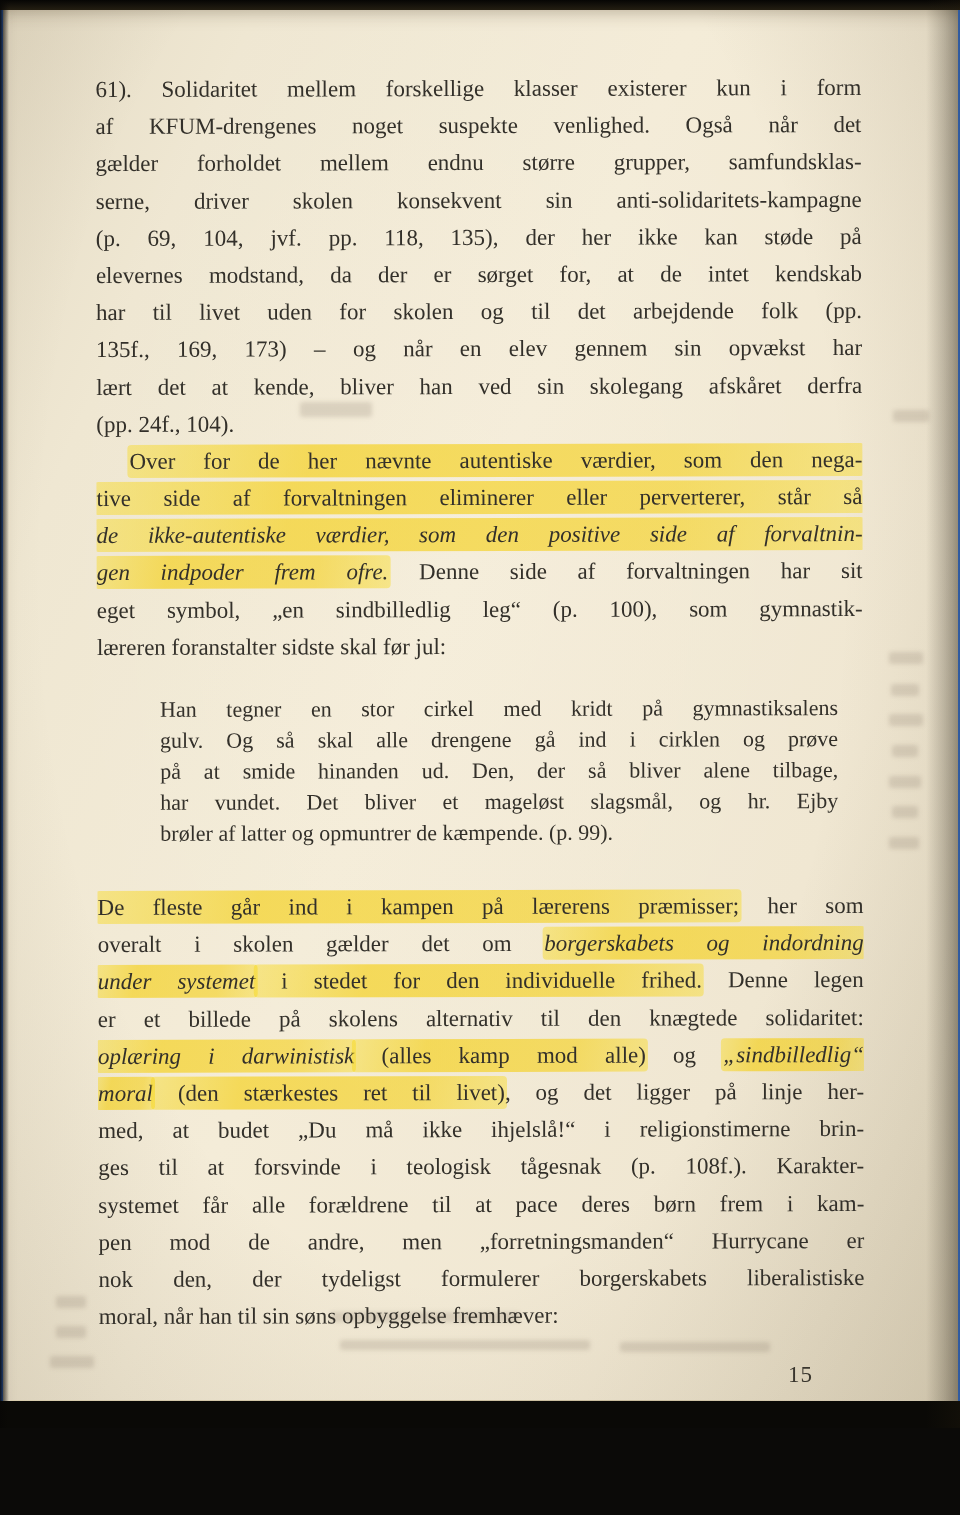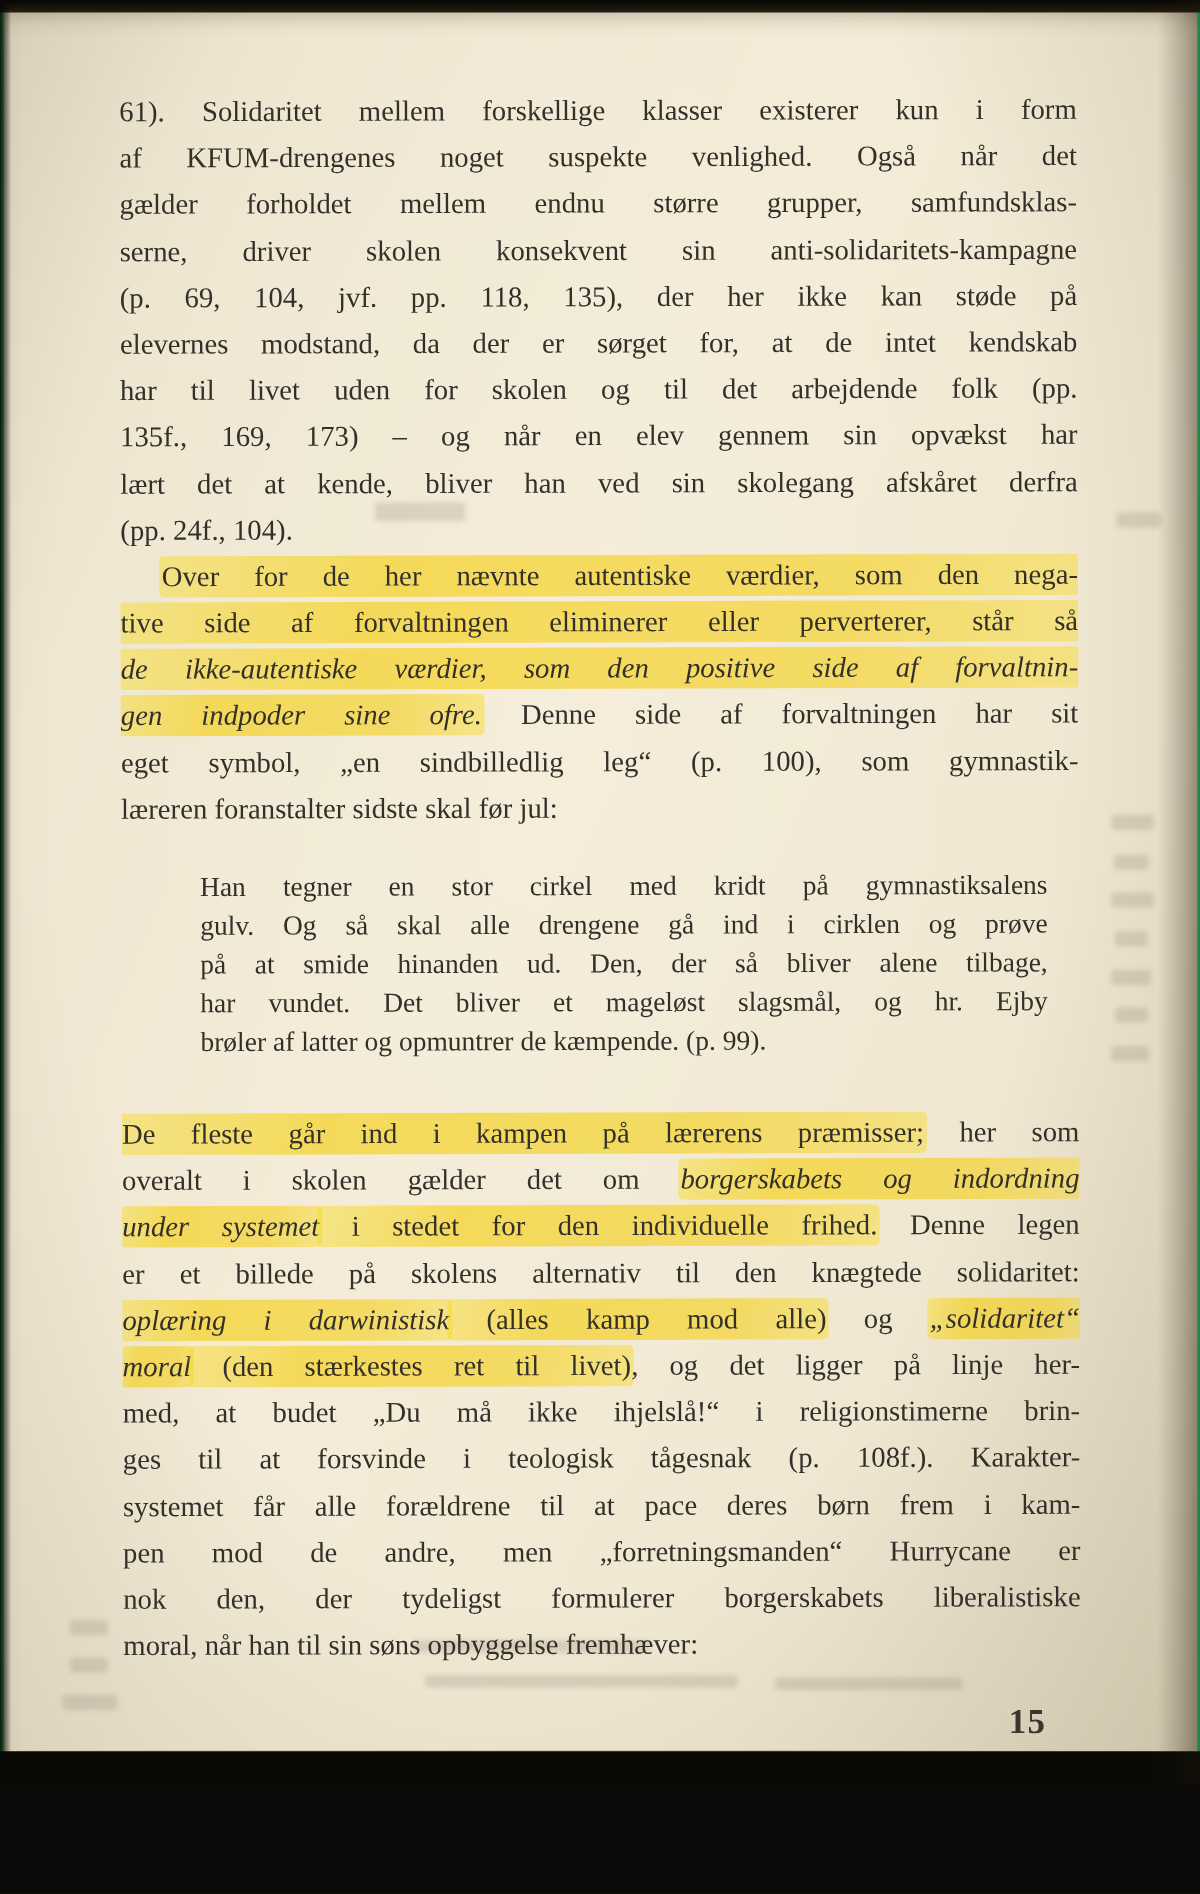--- a/index.html
+++ b/index.html
@@ -1,19 +1,19 @@
 <!DOCTYPE html>
 <html><head>
 <meta charset="utf-8">
 <style>
   * { margin:0; padding:0; box-sizing:border-box; }
   html,body { background:#0b0a08; }
   body { width:960px; height:1515px; font-family:"Liberation Serif","DejaVu Serif",serif; }
 
-  #screenshot { position:relative; width:960px; height:1428px; overflow:hidden; background:#22c55e; }
+  #screenshot { position:relative; width:960px; height:1428px; overflow:hidden; background:#3b82f6; }
 
   .paper {
     position:absolute; left:3px; top:9px; width:955px; height:1478px;
     background:
       radial-gradient(ellipse at 46% 38%, rgba(255,253,245,0.10) 0%, rgba(0,0,0,0) 55%, rgba(86,68,36,0.20) 100%),
       linear-gradient(113deg,#e5dcc6 0%, #efe7d2 16%, #f4ecd8 44%, #f0e7d2 74%, #e6ddc6 100%);
     box-shadow: inset 0 -20px 26px -14px rgba(62,47,22,0.45), inset 0 14px 18px -12px rgba(62,47,22,0.35);
   }
 
   .edge-top   { position:absolute; left:0; top:0; width:960px; height:10px; background:linear-gradient(#060504,#241e12); }
@@ -36,21 +36,21 @@
   .block.quote .line { height:31px; line-height:31px; }
 
   .it { font-style:italic; }
   .hl {
     background-image:linear-gradient(100deg, rgba(249,216,5,0.38), rgba(245,205,5,0.60) 25%, rgba(245,205,5,0.55) 75%, rgba(249,216,5,0.38));
     border-radius:4px;
     padding:4px 2px; margin:-4px -2px;
     -webkit-box-decoration-break:clone; box-decoration-break:clone;
   }
 
-  .pagenum { position:absolute; left:807px; top:1362px; font-size:28px; color:#3a362e; letter-spacing:1px;font-weight:bold; }
+  .pagenum { position:absolute; left:788px; top:1362px; font-size:23px; color:#3a362e; letter-spacing:1px; }
 
   .bleed { position:absolute; background:rgba(118,106,88,0.20); filter:blur(2px); border-radius:3px; pointer-events:none; }
 </style>
 </head>
 <body>
 
 <div id="screenshot">
   <div class="paper"></div>
 
   <div class="bleed" style="left:300px;top:402px;width:72px;height:15px;"></div>
@@ -79,37 +79,37 @@
         <div class="line j"><span class="">elevernes modstand, da der er sørget for, at de intet kendskab</span></div>
         <div class="line j"><span class="">har til livet uden for skolen og til det arbejdende folk (pp.</span></div>
         <div class="line j"><span class="">135f., 169, 173) – og når en elev gennem sin opvækst har</span></div>
         <div class="line j"><span class="">lært det at kende, bliver han ved sin skolegang afskåret derfra</span></div>
         <div class="line last"><span class="">(pp. 24f., 104).</span></div>
       </div>
       <div class="block para">
         <div class="line j indent"><span class="hl">Over for de her nævnte autentiske værdier, som den nega-</span></div>
         <div class="line j"><span class="hl">tive side af forvaltningen eliminerer eller perverterer, står så</span></div>
         <div class="line j"><span class="it hl">de ikke-autentiske værdier, som den positive side af forvaltnin-</span></div>
-        <div class="line j"><span class="it hl">gen indpoder sine ofre.</span><span class=""> Denne side af forvaltningen har sit</span></div>
+        <div class="line j"><span class="it hl">gen indpoder frem ofre.</span><span class=""> Denne side af forvaltningen har sit</span></div>
         <div class="line j"><span class="">eget symbol, „en sindbilledlig leg“ (p. 100), som gymnastik-</span></div>
         <div class="line last"><span class="">læreren foranstalter sidste skal før jul:</span></div>
       </div>
       <div class="block quote">
         <div class="line j"><span class="">Han tegner en stor cirkel med kridt på gymnastiksalens</span></div>
         <div class="line j"><span class="">gulv. Og så skal alle drengene gå ind i cirklen og prøve</span></div>
         <div class="line j"><span class="">på at smide hinanden ud. Den, der så bliver alene tilbage,</span></div>
         <div class="line j"><span class="">har vundet. Det bliver et mageløst slagsmål, og hr. Ejby</span></div>
         <div class="line last"><span class="">brøler af latter og opmuntrer de kæmpende. (p. 99).</span></div>
       </div>
       <div class="block para">
         <div class="line j"><span class="hl">De fleste går ind i kampen på lærerens præmisser;</span><span class=""> her som</span></div>
         <div class="line j"><span class="">overalt i skolen gælder det om </span><span class="it hl">borgerskabets og indordning</span></div>
         <div class="line j"><span class="it hl">under systemet</span><span class="hl"> i stedet for den individuelle frihed.</span><span class=""> Denne legen</span></div>
         <div class="line j"><span class="">er et billede på skolens alternativ til den knægtede solidaritet:</span></div>
-        <div class="line j"><span class="it hl">oplæring i darwinistisk</span><span class="hl"> (alles kamp mod alle)</span><span class=""> og </span><span class="it hl">„solidaritet“</span></div>
+        <div class="line j"><span class="it hl">oplæring i darwinistisk</span><span class="hl"> (alles kamp mod alle)</span><span class=""> og </span><span class="it hl">„sindbilledlig“</span></div>
         <div class="line j"><span class="it hl">moral</span><span class="hl"> (den stærkestes ret til livet)</span><span class="">, og det ligger på linje her-</span></div>
         <div class="line j"><span class="">med, at budet „Du må ikke ihjelslå!“ i religionstimerne brin-</span></div>
         <div class="line j"><span class="">ges til at forsvinde i teologisk tågesnak (p. 108f.). Karakter-</span></div>
         <div class="line j"><span class="">systemet får alle forældrene til at pace deres børn frem i kam-</span></div>
         <div class="line j"><span class="">pen mod de andre, men „forretningsmanden“ Hurrycane er</span></div>
         <div class="line j"><span class="">nok den, der tydeligst formulerer borgerskabets liberalistiske</span></div>
         <div class="line last"><span class="">moral, når han til sin søns opbyggelse fremhæver:</span></div>
       </div>
     </div>
 

